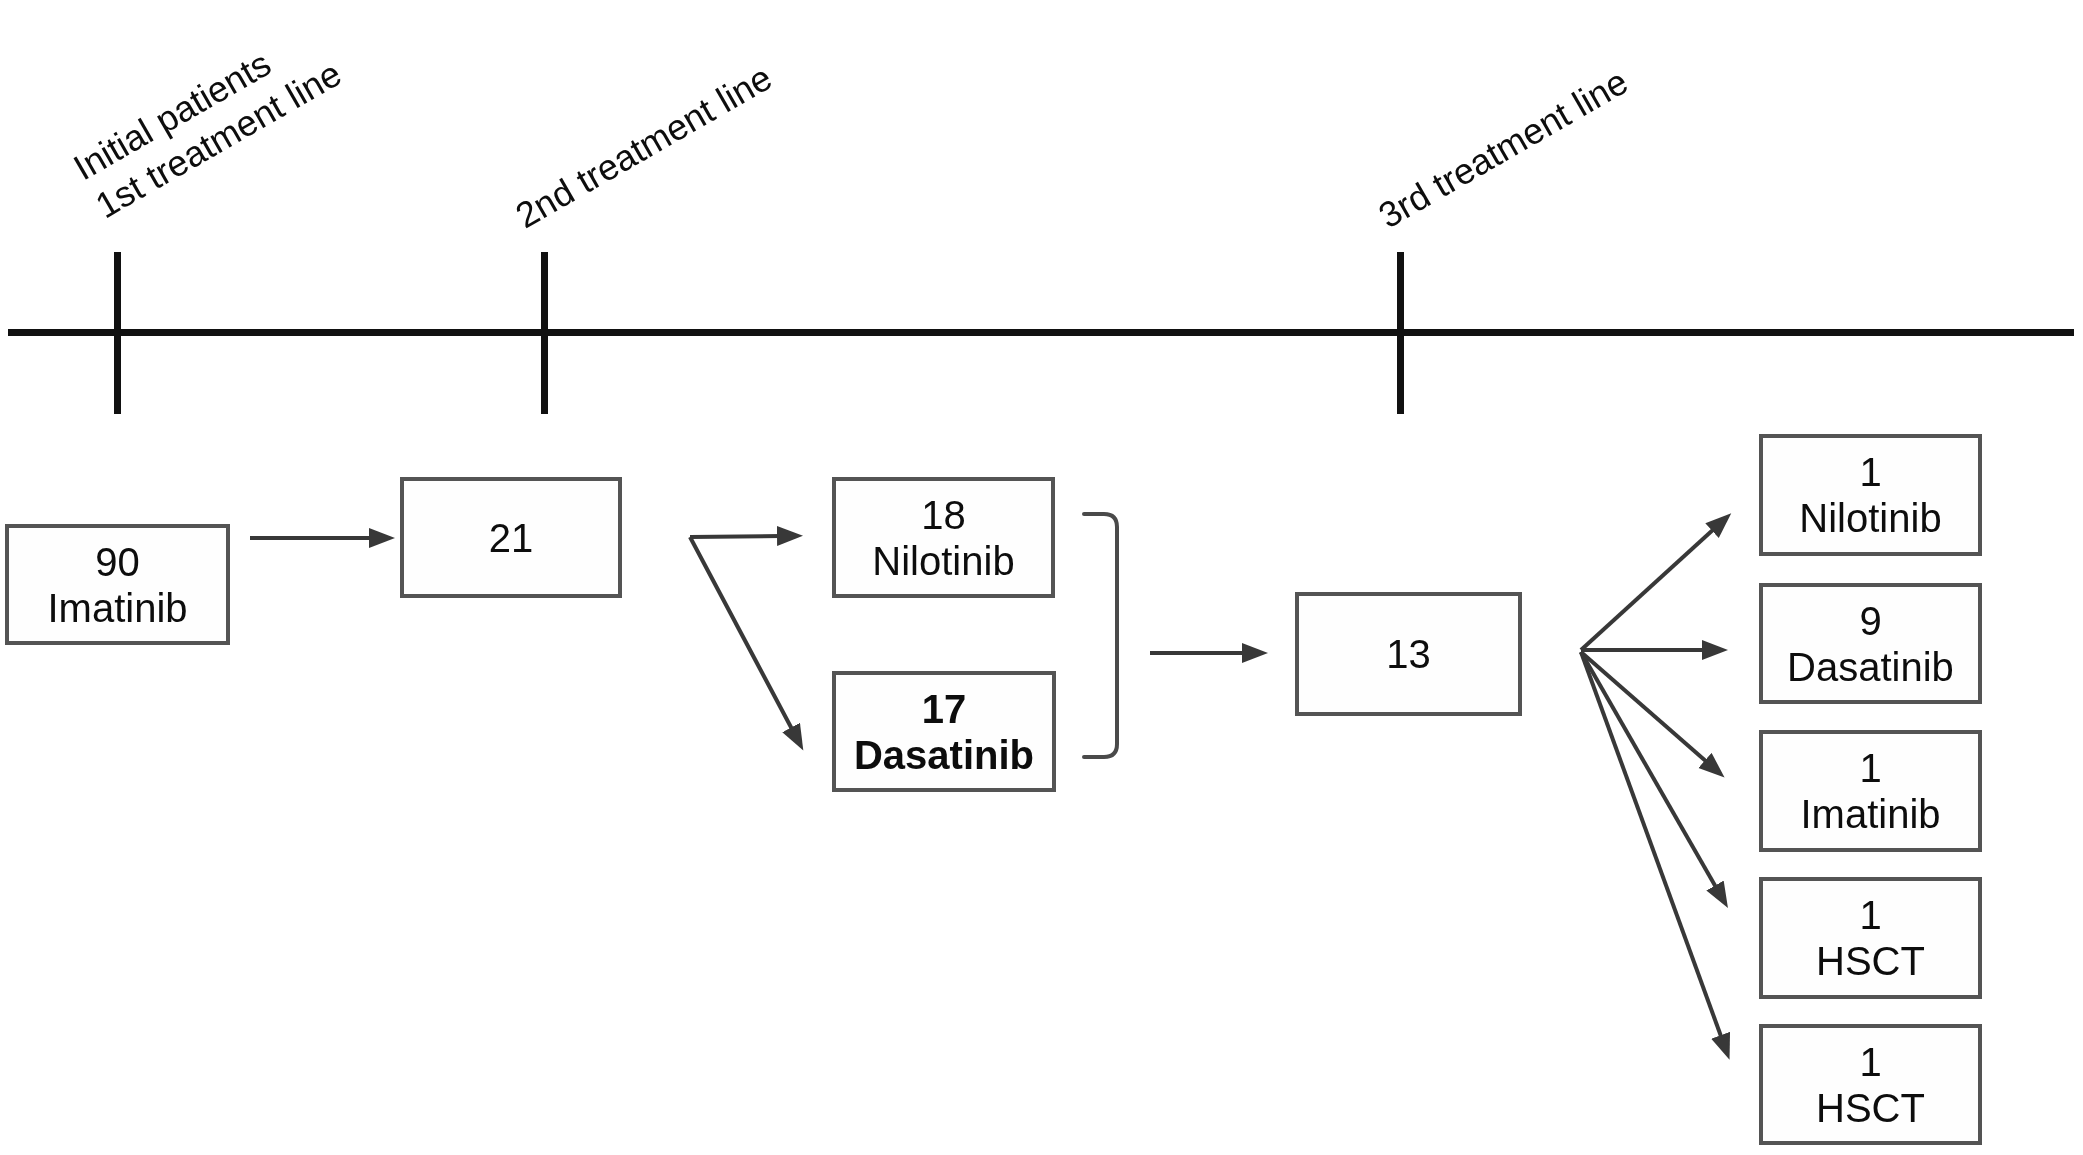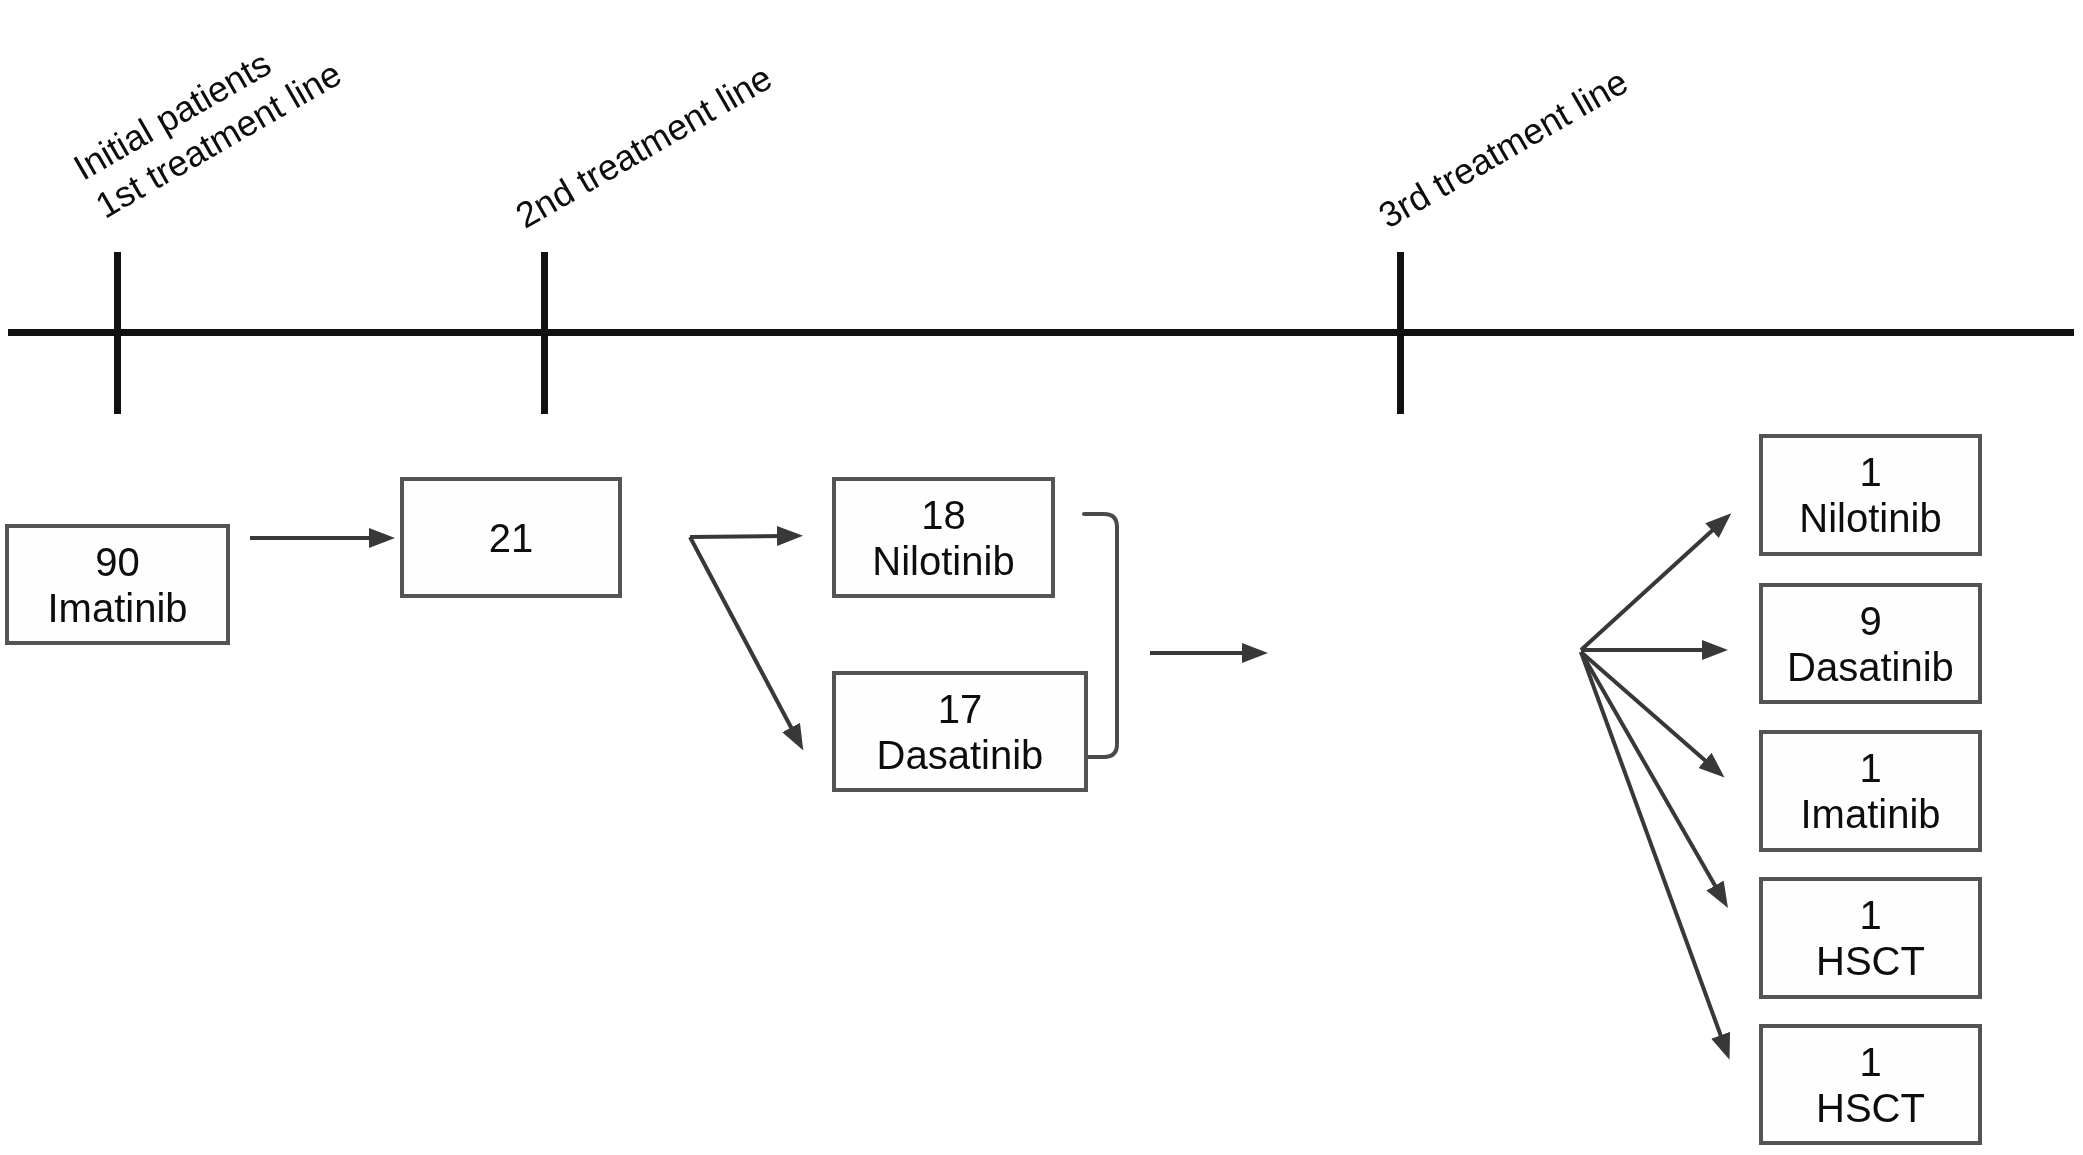--- a/index.html
+++ b/index.html
@@ -54,21 +54,21 @@
     align-items: center;
     text-align: center;
     font-size: 40px;
     line-height: 46px;
     color: #0d0d0d;
   }
   .node span { display: block; min-height: 0; }
   .n1  { left: 5px;    top: 476px; width: 225px; height: 121px; margin-top: 48px; }
   .n2  { left: 400px;  top: 477px; width: 222px; height: 121px; }
   .n3  { left: 832px;  top: 477px; width: 223px; height: 121px; }
-  .n4  { left: 832px;  top: 671px; width: 256px; height: 121px; }
+  .n4  { left: 832px;  top: 671px; width: 224px; height: 121px; font-weight: bold; }
   .n5  { left: 1295px; top: 592px; width: 227px; height: 124px; }
   .n6  { left: 1759px; top: 434px; width: 223px; height: 122px; }
   .n7  { left: 1759px; top: 583px; width: 223px; height: 121px; }
   .n8  { left: 1759px; top: 730px; width: 223px; height: 122px; }
   .n9  { left: 1759px; top: 877px; width: 223px; height: 122px; }
   .n10 { left: 1759px; top: 1024px; width: 223px; height: 121px; }
   
   .connectors {
     position: absolute;
     left: 0; top: 0;
@@ -124,20 +124,24 @@
     <span></span>
   </div>
   <div class="node n3">
     <span>18</span>
     <span>Nilotinib</span>
   </div>
   <div class="node n4">
     <span>17</span>
     <span>Dasatinib</span>
   </div>
+  <div class="node n5">
+    <span>13</span>
+    <span></span>
+  </div>
   <div class="node n6">
     <span>1</span>
     <span>Nilotinib</span>
   </div>
   <div class="node n7">
     <span>9</span>
     <span>Dasatinib</span>
   </div>
   <div class="node n8">
     <span>1</span>

